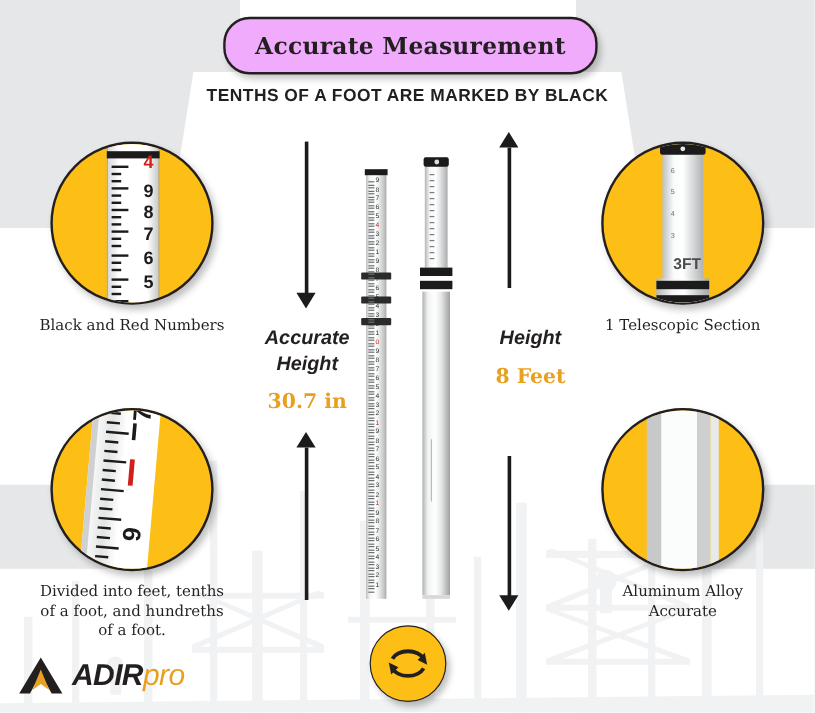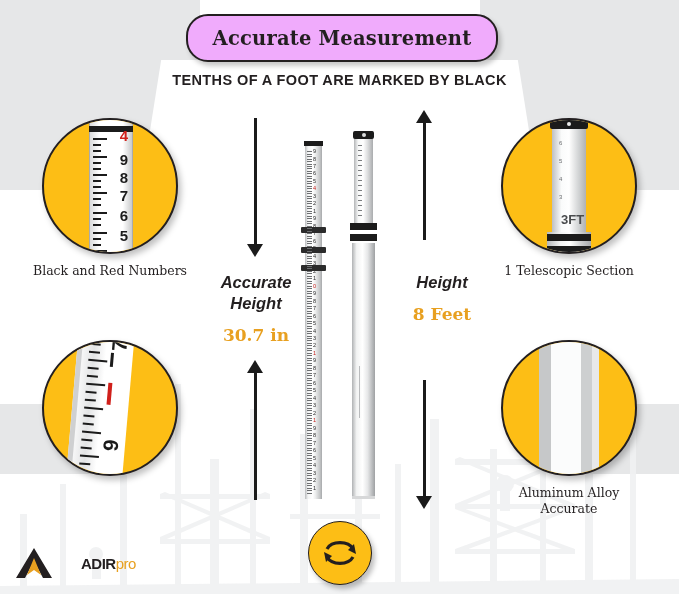--- a/index.html
+++ b/index.html
@@ -345,24 +345,24 @@
     display:flex; align-items:center; justify-content:center;
   }
 
   
   .logo {
     position:absolute; left: 14px; bottom: 14px;
     display:flex; align-items:center; gap:6px;
   }
   .logo-text {
     font-family:"Liberation Sans", sans-serif;
-    font-size: 15px;
+    font-size: 25px;
     font-weight: bold;
+    font-style: italic;
     letter-spacing: -0.5px;
-    padding-left: 21px;
   }
   .logo-adir { color:#231f20; }
   .logo-pro  { color:#E8A020; font-weight: normal; }
 </style>
 </head>
 <body>
 
 <div id="stage">
 
   <div class="bg-layer">
@@ -479,20 +479,25 @@
         <div class="tick2 long" style="top:126px;"></div>
         <div class="tick2" style="top:134px;"></div>
         <div class="tick2" style="top:142px;"></div>
 
         <div class="blackmark" style="top:22px; height:14px;"></div>
         <div class="redmark" style="top:52px; height:22px;"></div>
         <span class="bignum" style="top:20px;">7</span>
         <span class="bignum" style="top:120px;">9</span>
 
       </div>
+    </div>
+    <div class="caption">
+      <div>Divided into feet, tenths</div>
+      <div>of a foot, and hundreths</div>
+      <div>of a foot.</div>
     </div>
   </div>
 
   <div class="feature f-tr">
     <div class="circle">
       <div class="rod3">
         <div class="topcap"></div>
         <div class="topdot"></div>
         <div class="mark" style="top:26px;">6</div>
         <div class="mark" style="top:44px;">5</div>

